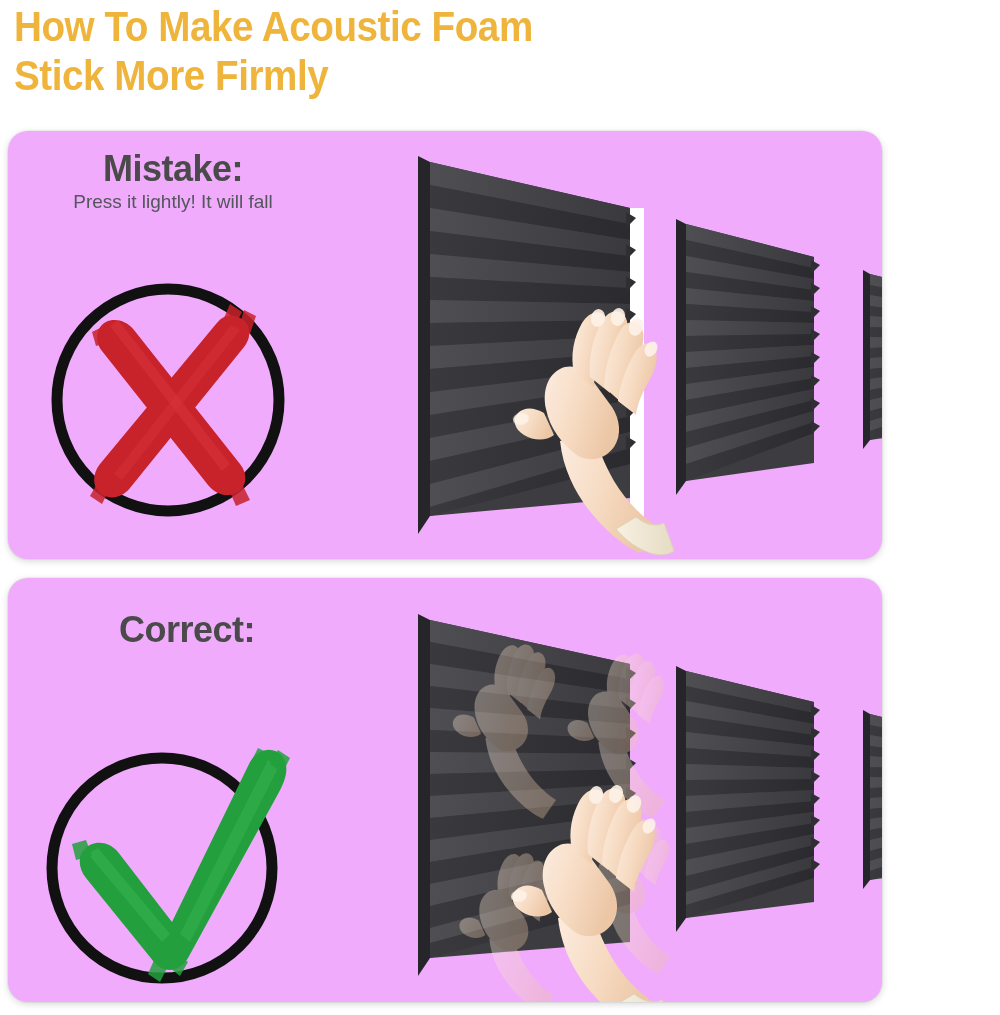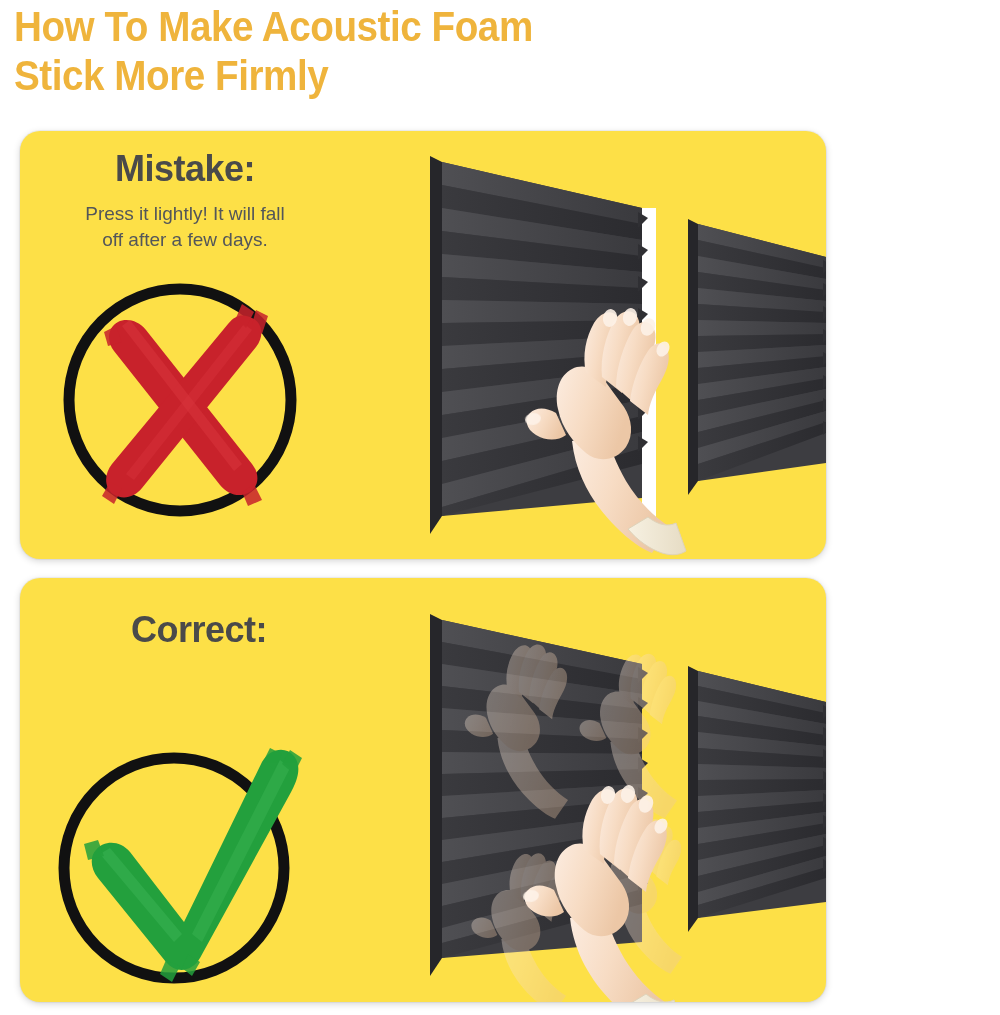--- a/index.html
+++ b/index.html
@@ -22,22 +22,22 @@
     font-size:42px;
     line-height:49px;
     letter-spacing:-0.5px;
     transform:scaleX(0.92);
     transform-origin:left center;
     white-space:nowrap;
   }
   
   .card{
     position:absolute;
-    left:20px;width:806px;
-    background:#fde047;
+    left:8px;width:874px;
+    background:#f0abfc;
     border-radius:20px;
     box-shadow:0 2px 7px rgba(0,0,0,0.17),0 0 0 1px rgba(0,0,0,0.045);
     overflow:hidden;
   }
   #card-mistake{top:131px;height:428px;}
   #card-correct{top:578px;height:424px;}
 
   
   .left-col{
     position:absolute;left:0;top:0;width:330px;
@@ -74,23 +74,22 @@
 
 <div id="title-block">
   <div class="title-line">How To Make Acoustic Foam</div>
   <div class="title-line">Stick More Firmly</div>
 </div>
 
 <div class="card" id="card-mistake">
 
   <div class="left-col">
     <div class="head" style="margin-top:18px;">Mistake:</div>
-    <div class="sub" style="margin-top:12px;">
+    <div class="sub" style="">
       <div>Press it lightly! It will fall</div>
-      <div>off after a few days.</div>
     </div>
   </div>
 
   <div class="badge" style="left:36px;top:143px;">
     <svg width="248" height="252" viewBox="0 0 248 252">
       <circle cx="124" cy="126" r="111" fill="none" stroke="#111111" stroke-width="11"></circle>
       <g fill="#c8222b">
         <path d="M62 48 C70 44 82 46 90 56 L196 190 C204 200 203 212 194 218 C184 224 172 221 164 211 L58 77 C50 67 52 53 62 48 Z"></path>
         <path d="M196 44 C206 48 209 62 200 73 L86 214 C78 224 66 226 57 220 C48 213 48 200 56 190 L172 50 C180 40 188 40 196 44 Z"></path>
         <path d="M66 52 L74 46 L186 190 L178 197 Z" fill="#d8343c" opacity="0.55"></path>

